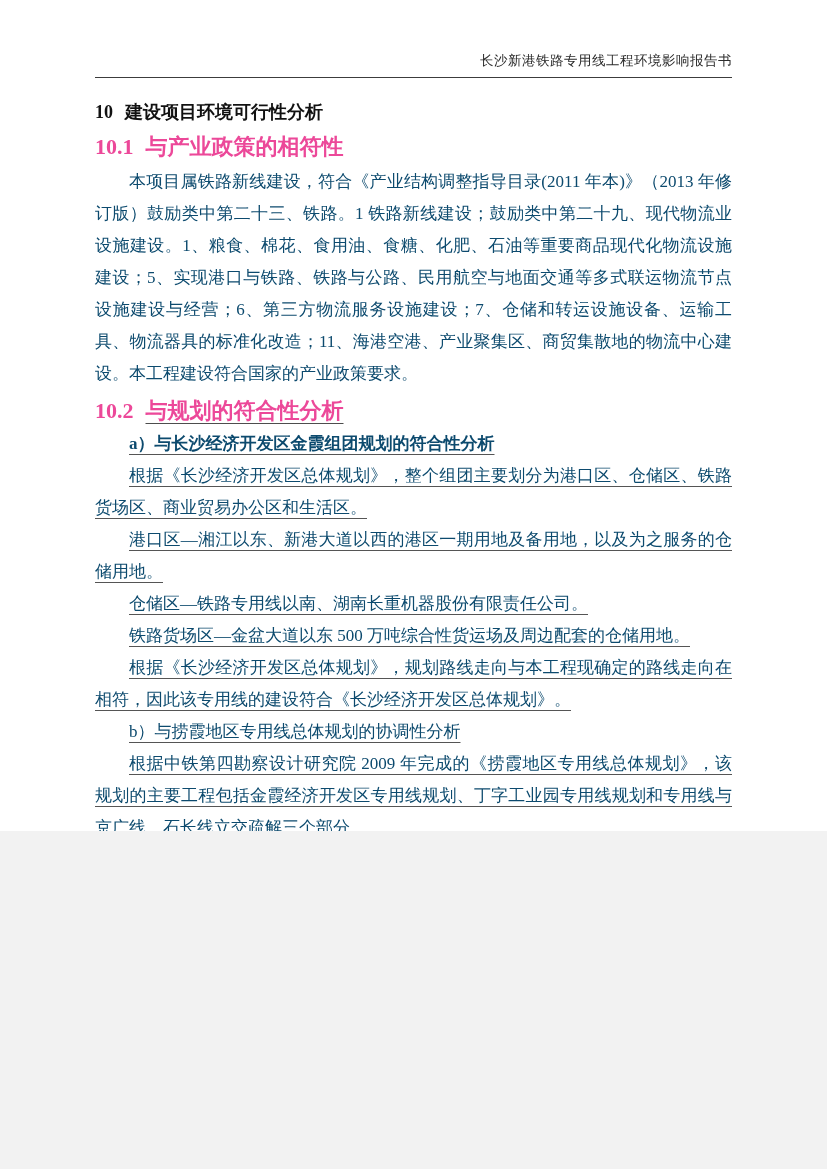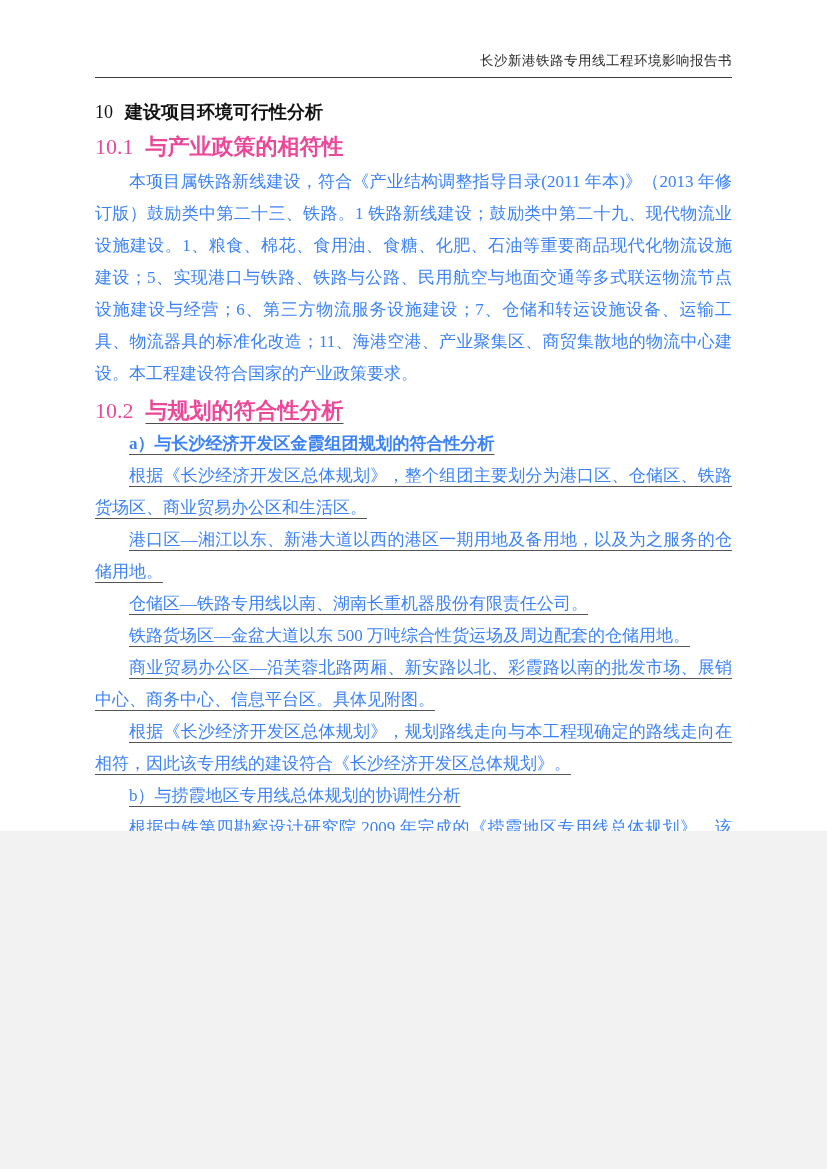--- a/index.html
+++ b/index.html
@@ -39,38 +39,38 @@
   .h2 {
     margin-top:10px;
     font-family:"DejaVu Sans","Liberation Sans",sans-serif;
     font-weight:700;
     font-size:22px;
     line-height:26px;
     color:#ec4899;
   }
   .hnum {
     font-family:"Liberation Serif","DejaVu Serif",serif;
-    font-weight:400;
+    font-weight:700;
     margin-right:12px;
   }
   .h2.with-space { margin-top:8px; }
   .u-title {
     text-decoration:underline;
     text-decoration-thickness:1.4px;
     text-decoration-color:#4d4d4d;
     text-underline-offset:5px;
   }
   p.body {
     margin:0;
     font-size:17px;
     line-height:32px;
     text-align:justify;
     text-indent:2em;
     word-break:break-all;
-    color:#3b82f6;
+    color:#0c4a6e;
   }
   p.first { margin-top:6px; }
   p.after-heading { margin-top:4px;font-weight:bold; }
   p.u {
     text-decoration:underline;
     text-decoration-thickness:1.3px;
     text-decoration-color:#555555;
     text-underline-offset:5px;
   }
   .page-footer {
@@ -104,21 +104,20 @@
 
     <div class="h2 with-space">
       <span class="hnum">10.2</span><span class="u-title">与规划的符合性分析</span>
     </div>
 
     <p class="body u after-heading">a）与长沙经济开发区金霞组团规划的符合性分析</p>
     <p class="body u">根据《长沙经济开发区总体规划》，整个组团主要划分为港口区、仓储区、铁路货场区、商业贸易办公区和生活区。</p>
     <p class="body u">港口区—湘江以东、新港大道以西的港区一期用地及备用地，以及为之服务的仓储用地。</p>
     <p class="body u">仓储区—铁路专用线以南、湖南长重机器股份有限责任公司。</p>
     <p class="body u">铁路货场区—金盆大道以东 500 万吨综合性货运场及周边配套的仓储用地。</p>
-    <p class="body u">商业贸易办公区—沿芙蓉北路两厢、新安路以北、彩霞路以南的批发市场、展销中心、商务中心、信息平台区。具体见附图。</p>
     <p class="body u">根据《长沙经济开发区总体规划》，规划路线走向与本工程现确定的路线走向在相符，因此该专用线的建设符合《长沙经济开发区总体规划》。</p>
     <p class="body u">b）与捞霞地区专用线总体规划的协调性分析</p>
     <p class="body u">根据中铁第四勘察设计研究院 2009 年完成的《捞霞地区专用线总体规划》，该规划的主要工程包括金霞经济开发区专用线规划、丁字工业园专用线规划和专用线与京广线、石长线立交疏解三个部分。</p>
 
   </div>
 
   <div class="page-footer">
     <span>80</span>
   </div>
 </div>

